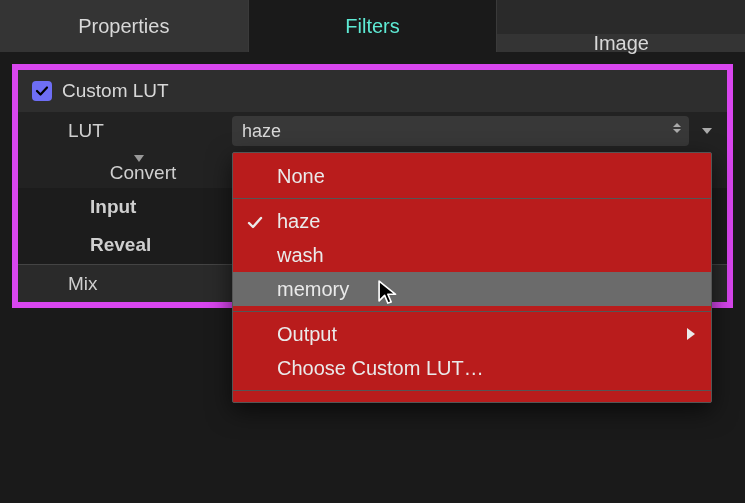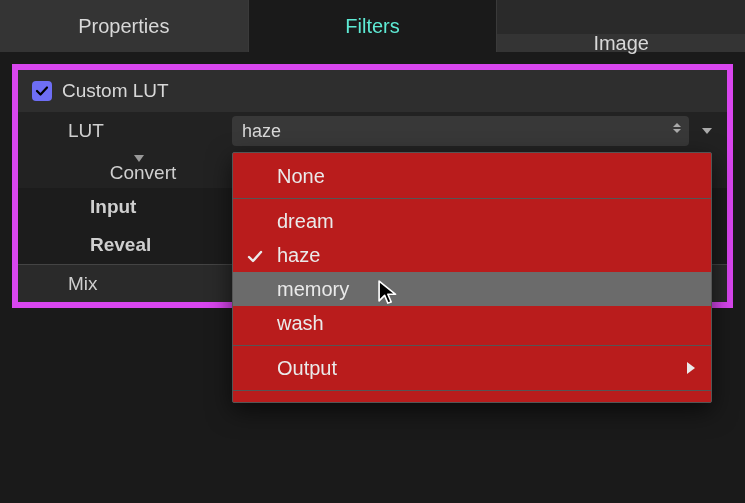--- a/index.html
+++ b/index.html
@@ -226,36 +226,36 @@
   </div>
 
   <div class="row mix-row">
     <div class="label-col indent-1">Mix</div>
   </div>
 </div>
 
 <div class="menu">
   <div class="item">None</div>
   <div class="sep"></div>
-  <div class="item">dream</div>
   <div class="item">
     <span class="check">
       <svg viewBox="0 0 16 16">
           <path d="M2 8 L6 12 L14 3" stroke="#eaeaea" stroke-width="2.4" fill="none" stroke-linecap="round" stroke-linejoin="round"></path>
         </svg>
     </span>
     <span>haze</span>
   </div>
+  <div class="item">wash</div>
   <div class="item highlight">memory</div>
-  <div class="item">wash</div>
   <div class="sep"></div>
   <div class="item">
     <span>Output</span>
     <span class="sub-arrow"></span>
   </div>
+  <div class="item">Choose Custom LUT…</div>
   <div class="sep"></div>
 </div>
 
 <div class="cursor">
   <svg viewBox="0 0 20 26">
     <path d="M1 1 L1 19 L6 14 L9 21 L12 20 L9 13 L16 13 Z" fill="#000" stroke="#fff" stroke-width="1.5" stroke-linejoin="round"></path>
   </svg>
 </div>
 
 </body></html>

